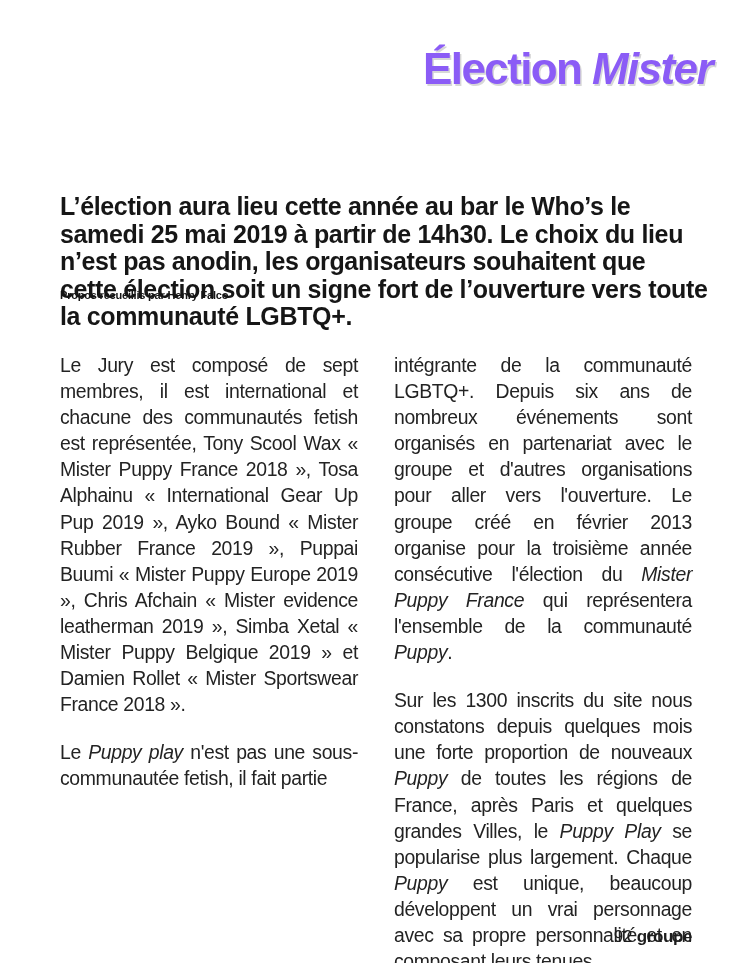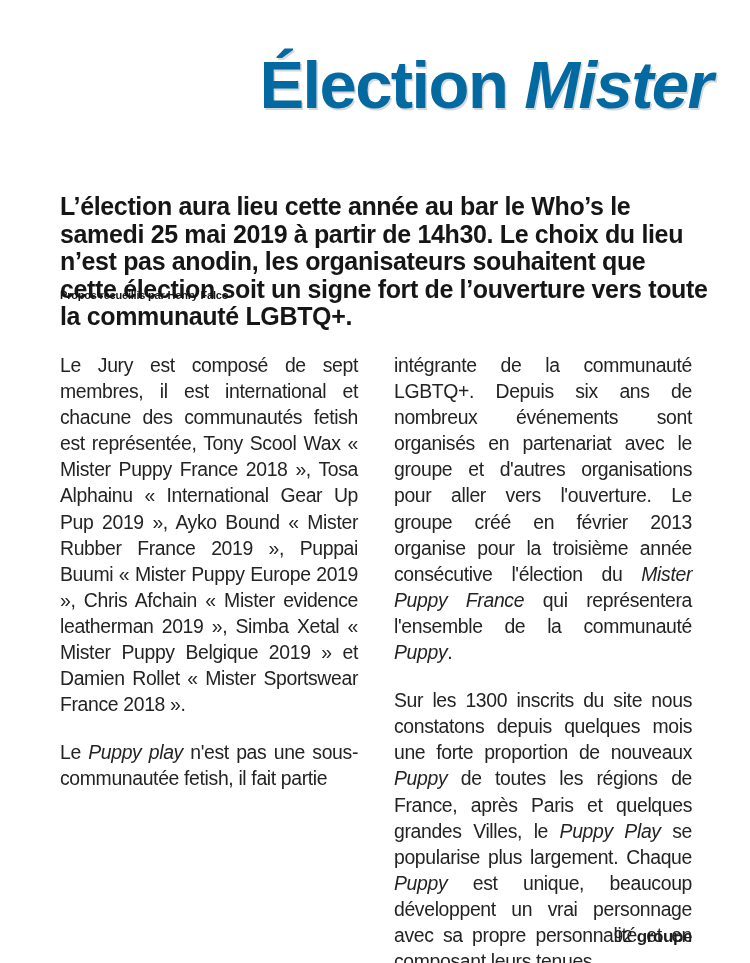--- a/index.html
+++ b/index.html
@@ -24,25 +24,25 @@
     padding: 0;
   }
 
   
   .headline {
     position: absolute;
     left: 40px;
     top: 8px;
     width: 672px;
     text-align: right;
-    font-size: 67px;
+    font-size: 44px;
     line-height: 63px;
     font-weight: 900;
     letter-spacing: -1.6px;
-    color: #0369a1;
+    color: #8b5cf6;
     text-shadow: 1.5px 1.5px 0 rgba(150,150,150,.38);
     white-space: nowrap;
   }
   .headline .ln {
     display: block;
   }
   .headline .up {
     font-style: normal;
   }
   .headline .it {

